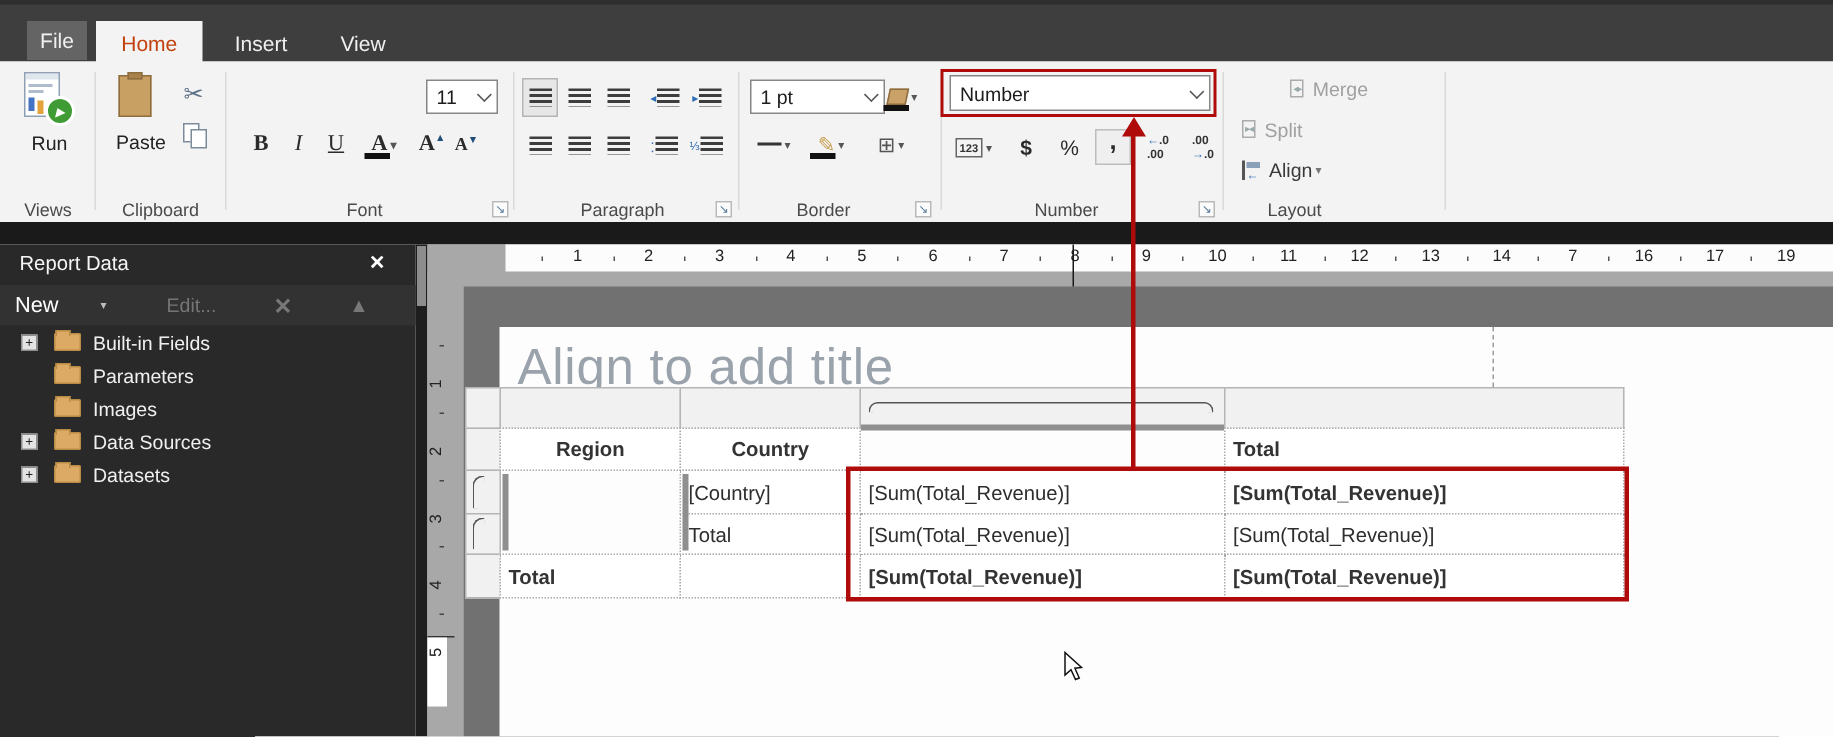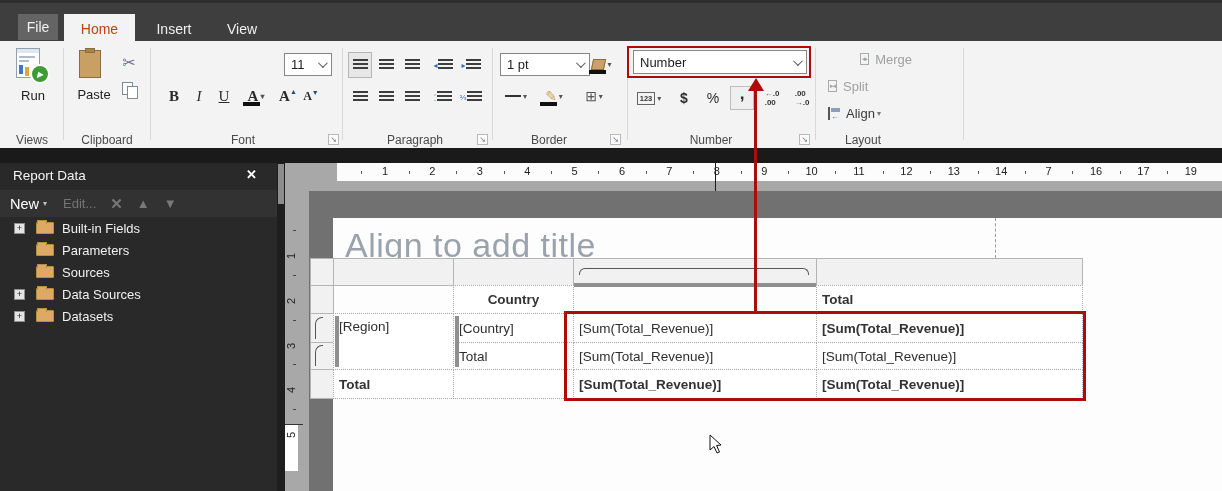--- a/index.html
+++ b/index.html
@@ -58,21 +58,21 @@
   .copyicon i:first-child { left:0; top:0; } .copyicon i:last-child { left:5px; top:4px; }
 
   
   .darkstrip { left:0; top:148px; width:1222px; height:15px; background:#1a1a1a; }
 
   
   .panel { left:0; top:163px; width:277px; height:328px; background:#292929; }
   .panel-title { position:absolute; left:13px; top:5px; font-size:13.5px; color:#f5f5f5; }
   .panel-close { position:absolute; left:246px; top:4px; color:#fff; font-size:13px; font-weight:bold; }
   .panel-toolbar { position:absolute; left:0; top:27px; width:277px; height:27px; background:#323232;
-                   display:flex; align-items:center; }
+                   display:flex; align-items:center;gap:24px; }
   .tb-new { margin-left:10px; color:#fff; font-size:14.5px; }
   .tb-caret { color:#bdbdbd; font-size:8px; margin-left:4px; }
   .tb-edit { margin-left:16px; color:#757575; font-size:13px; }
   .tb-ico { margin-left:14px; color:#787878; font-size:13px; font-weight:bold; }
   .tree { position:absolute; left:0; top:54px; width:277px; }
   .tree-row { position:relative; height:22px; display:flex; align-items:center; }
   .expander { position:absolute; left:14px; width:11px; height:11px; background:#e4e4e4; border:1px solid #8f8f8f;
               color:#222; font-size:9px; line-height:9px; text-align:center; }
   .folder { position:absolute; left:36px; width:18px; height:12px; background:#dcaa65; border:1px solid #b98b45;
             border-radius:1px; }
@@ -321,21 +321,21 @@
         <span class="expander">+</span>
         <span class="folder"></span>
         <span class="tree-label">Built-in Fields</span>
       </div>
       <div class="tree-row">
         <span class="folder"></span>
         <span class="tree-label">Parameters</span>
       </div>
       <div class="tree-row">
         <span class="folder"></span>
-        <span class="tree-label">Sources</span>
+        <span class="tree-label">Images</span>
       </div>
       <div class="tree-row">
         <span class="expander">+</span>
         <span class="folder"></span>
         <span class="tree-label">Data Sources</span>
       </div>
       <div class="tree-row">
         <span class="expander">+</span>
         <span class="folder"></span>
         <span class="tree-label">Datasets</span>
@@ -411,24 +411,24 @@
   <div class="hcell" style="left:573px; top:258px; width:244px; height:28px;"></div>
   <div class="hcell" style="left:816px; top:258px; width:267px; height:28px;"></div>
   <div class="hcell" style="left:310px; top:285px; width:24px; height:29px;"></div>
   <div class="hcell" style="left:310px; top:313px; width:24px; height:30px;"></div>
   <div class="hcell" style="left:310px; top:342px; width:24px; height:28px;"></div>
   <div class="hcell" style="left:310px; top:369px; width:24px; height:30px;"></div>
   <div class="colgroup-bracket" style="left:579px; top:268px; width:230px;"></div>
   <div class="rowgroup-bracket" style="left:315px; top:317px; height:22px;"></div>
   <div class="rowgroup-bracket" style="left:315px; top:345px; height:21px;"></div>
 
+  <div class="cell b ctr" style="left:333px; top:285px; width:121px; height:29px;">Region</div>
   <div class="cell b ctr" style="left:453px; top:285px; width:121px; height:29px;">Country</div>
   <div class="cell b" style="left:816px; top:285px; width:267px; height:29px;">Total</div>
 
-  <div class="cell topal" style="left:333px; top:313px; width:121px; height:57px;">[Region]</div>
   <div class="cell" style="left:453px; top:313px; width:121px; height:30px;">[Country]</div>
   <div class="cell" style="left:573px; top:313px; width:244px; height:30px;">[Sum(Total_Revenue)]</div>
   <div class="cell b" style="left:816px; top:313px; width:267px; height:30px;">[Sum(Total_Revenue)]</div>
 
   <div class="cell" style="left:453px; top:342px; width:121px; height:28px;">Total</div>
   <div class="cell" style="left:573px; top:342px; width:244px; height:28px;">[Sum(Total_Revenue)]</div>
   <div class="cell" style="left:816px; top:342px; width:267px; height:28px;">[Sum(Total_Revenue)]</div>
 
   <div class="cell b" style="left:333px; top:369px; width:121px; height:30px;">Total</div>
   <div class="cell" style="left:453px; top:369px; width:121px; height:30px;"></div>

